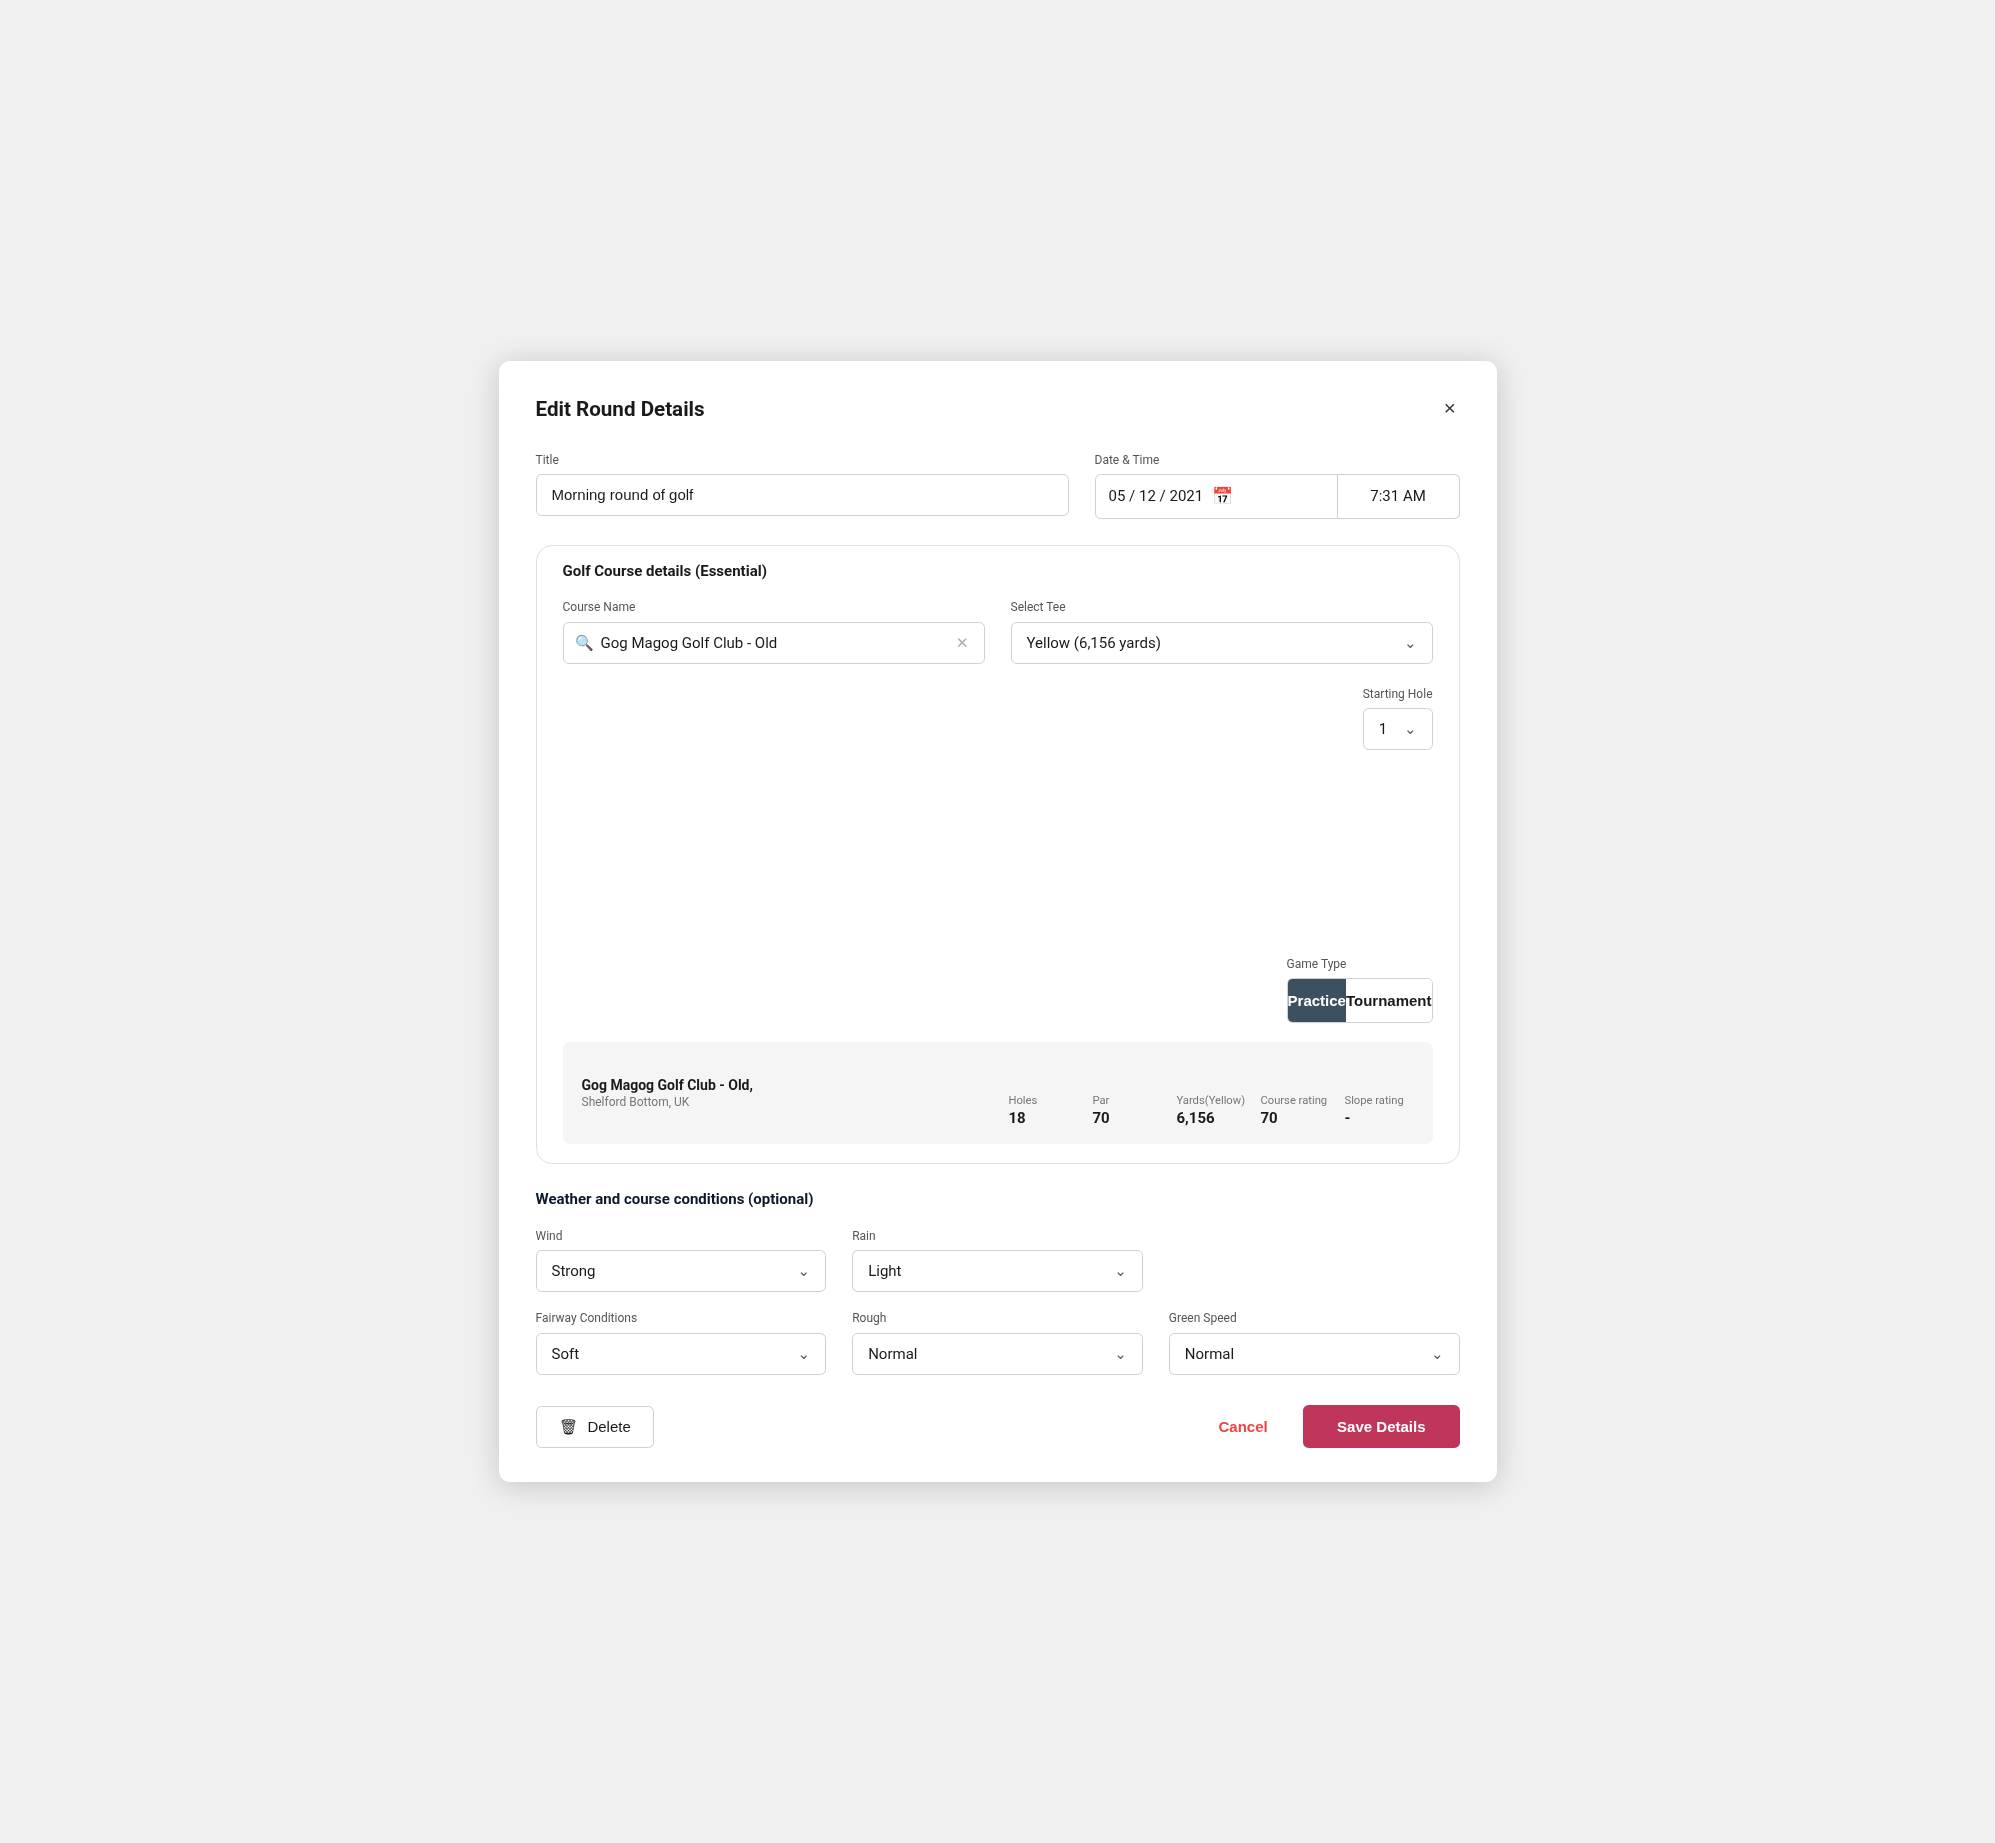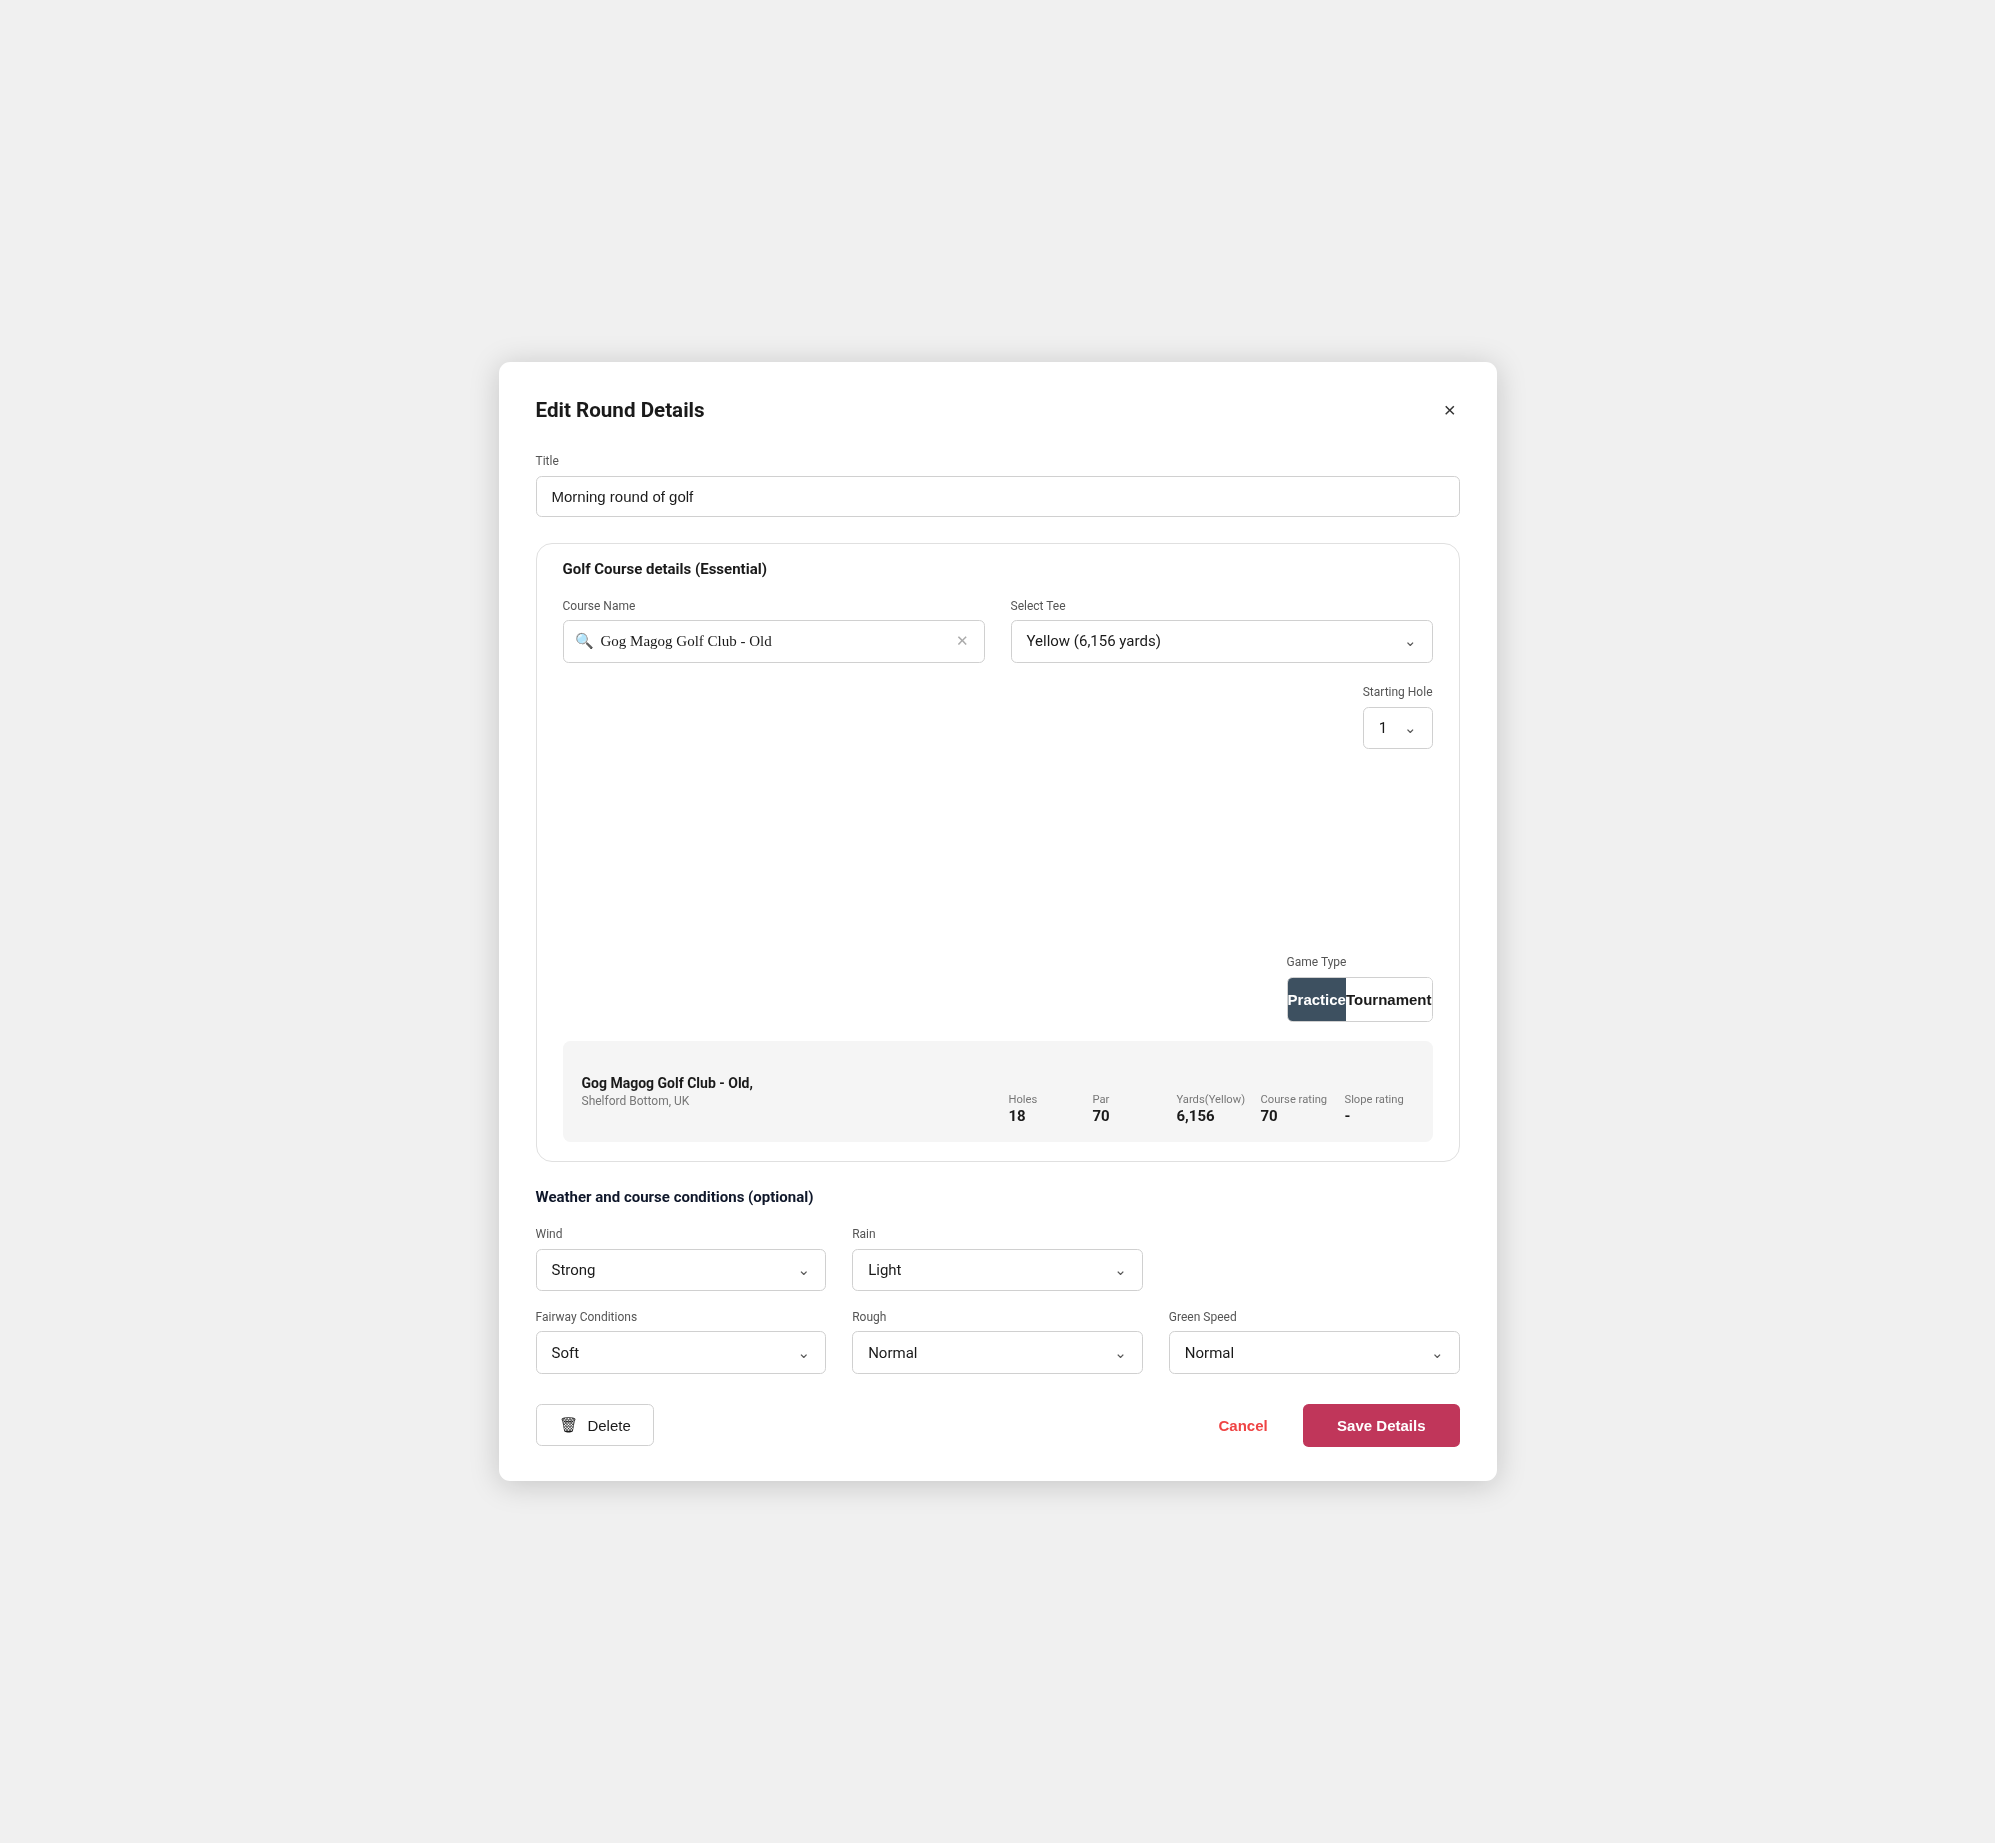--- a/index.html
+++ b/index.html
@@ -129,21 +129,20 @@
       border: 1.4px solid #d0d0d0;
       border-radius: 5.6px;
       padding: 11.2px 15px 11.2px 37px;
       font-size: 15px;
       color: #1a1a1a;
       width: 100%;
       display: flex;
       align-items: center;
       justify-content: space-between;
       background: #fff;
-      font-family: Liberation Serif, serif;
     }
     .search-icon {
       position: absolute;
       left: 13px;
       top: 50%;
       transform: translateY(-50%);
       color: #aaa;
       font-size: 15px;
     }
     .clear-icon {
@@ -320,20 +319,32 @@
 
   <div class="modal-header">
     <span class="modal-title">Edit Round Details</span>
     <button class="close-btn">×</button>
   </div>
 
   <div class="top-row">
     <div class="field-group title-group">
       <label class="field-label">Title</label>
       <input class="text-input" type="text" value="Morning round of golf" style="">
+    </div>
+    <div class="field-group datetime-group">
+      <label class="field-label">Date &amp; Time</label>
+      <div class="datetime-fields">
+        <div class="date-field">
+          <span>05 / 12 / 2021</span>
+          <span class="calendar-icon">📅</span>
+        </div>
+        <div class="time-field">
+          <span>7:31 AM</span>
+        </div>
+      </div>
     </div>
   </div>
 
   <div class="section-card">
     <div class="section-title">Golf Course details (Essential)</div>
 
     <div class="course-row">
       <div class="field-group course-name-field">
         <label class="field-label">Course Name</label>
         <div style="position:relative;">

